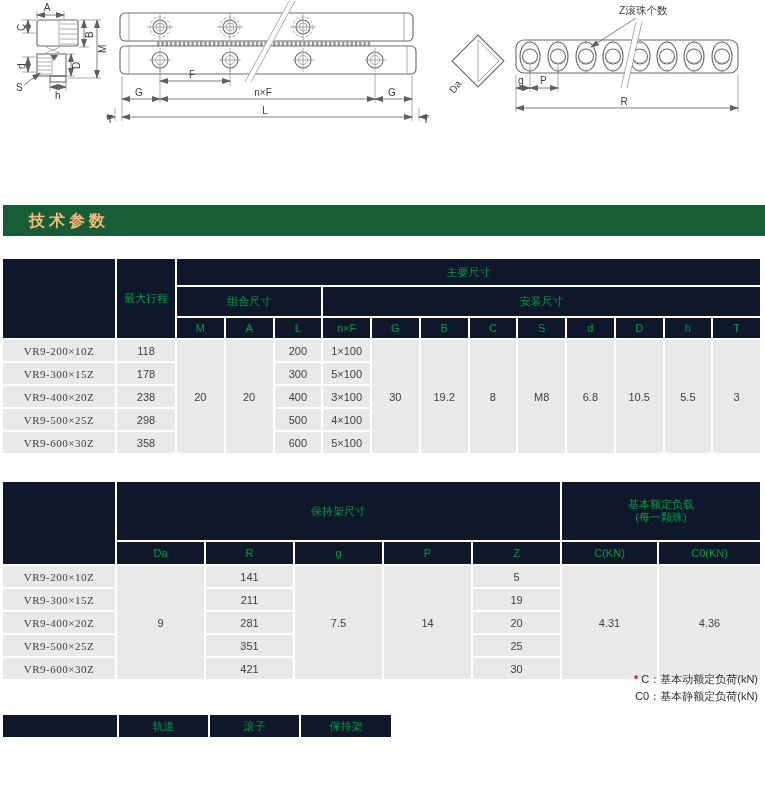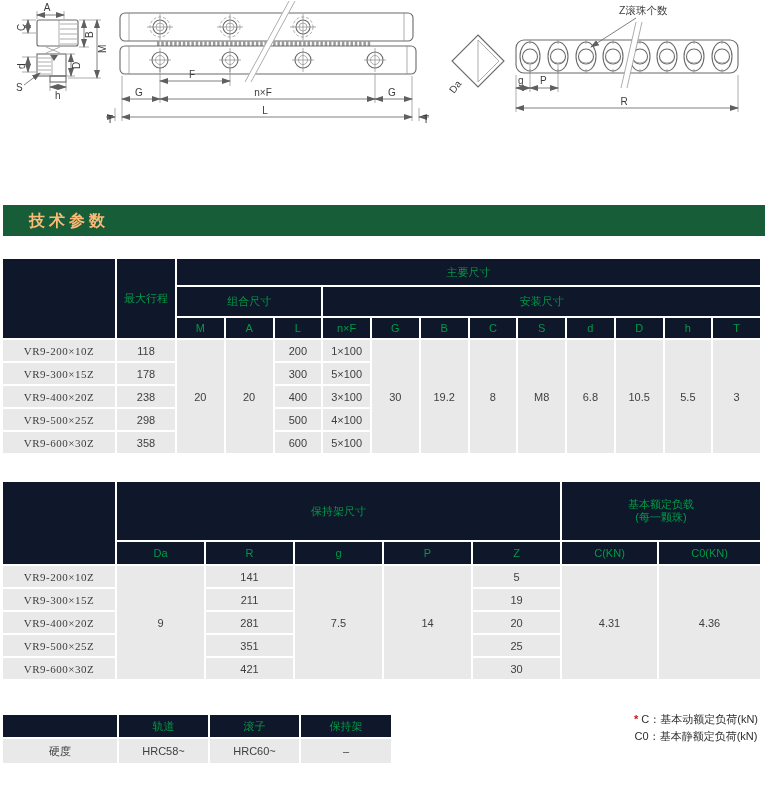--- a/index.html
+++ b/index.html
@@ -38,22 +38,22 @@
 
   .t2 { left:1px; top:480px; width:761px; }
   .t2 tr.h1 { height:58px;margin-left:20px; } .t2 tr.h2 { height:22px; }
   .t2 tbody tr { height:21px; }
   .two-line span { display:block; line-height:13px; }
 
   .t3 { left:1px; top:713px; width:392px; }
   .t3 thead tr { height:22px; }
   .t3 tbody tr { height:24px; }
 
-  .notes { position:absolute; right:7px; top:671px; text-align:center;
-           font-size:11px; line-height:17px; color:#2e2e2e;margin-top:40px; }
+  .notes { position:absolute; right:7px; top:671px; text-align:right;
+           font-size:11px; line-height:17px; color:#2e2e2e; }
   .notes .star { color:#cc1111; margin-right:3px; font-weight:bold; }
 </style>
 </head>
 <body>
 
 <div class="page">
 
   <svg class="drawing" style="left:2px;top:0;" width="108" height="140" viewBox="0 0 108 140">
     <defs>
       <marker id="arrL" markerWidth="9" markerHeight="8" refX="8" refY="4" orient="auto-start-reverse" markerUnits="userSpaceOnUse">
@@ -473,22 +473,16 @@
     </colgroup>
     <thead>
       <tr>
         <th></th>
         <th>轨道</th>
         <th>滚子</th>
         <th>保持架</th>
       </tr>
     </thead>
     <tbody>
-      <tr>
-        <td>硬度</td>
-        <td>HRC58~</td>
-        <td>HRC60~</td>
-        <td>–</td>
-      </tr>
     </tbody>
   </table>
 
 </div>
 
 </body></html>

